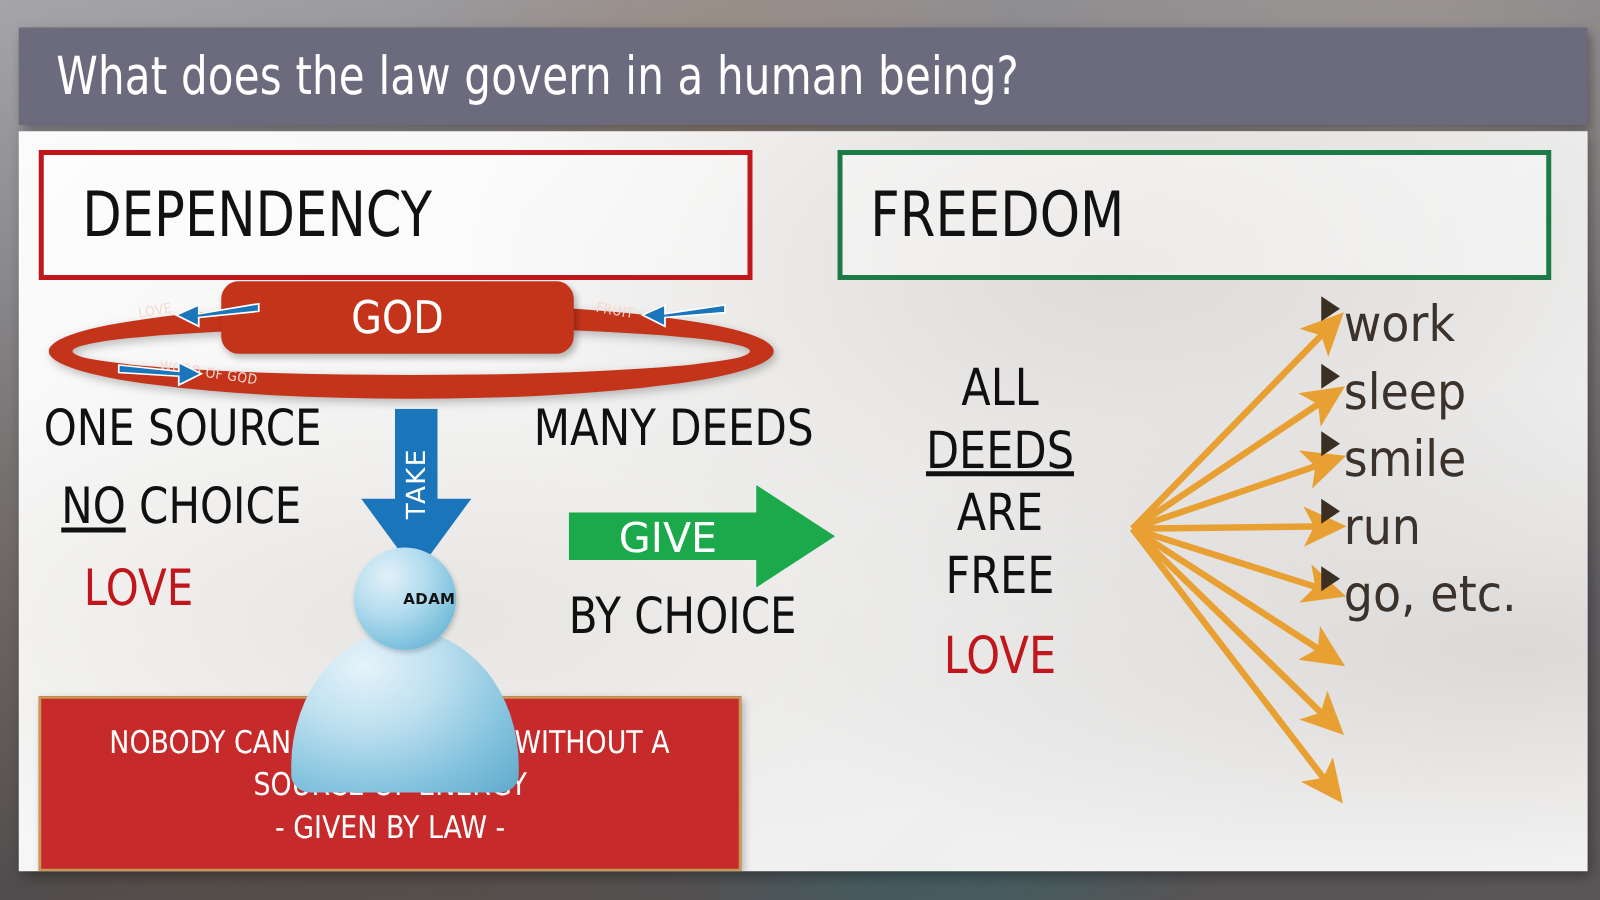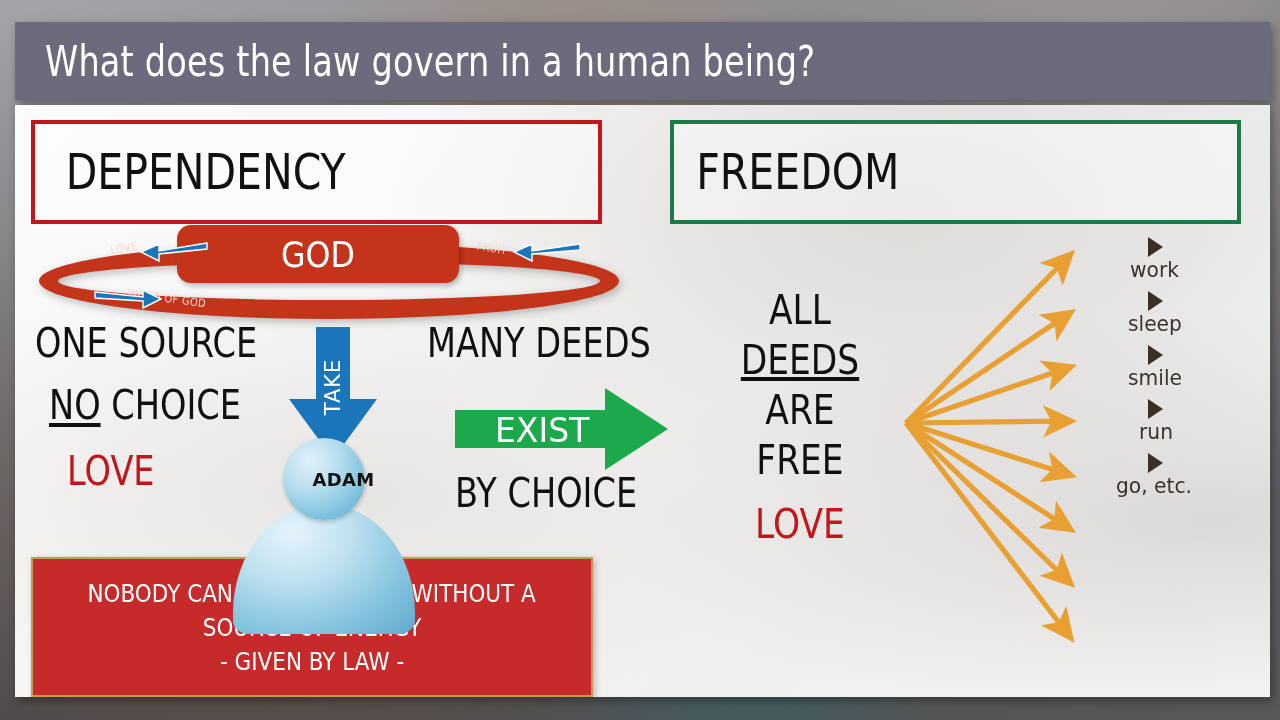--- a/index.html
+++ b/index.html
@@ -183,21 +183,21 @@
   #adam-figure { position: absolute; left: 206px; top: 325px; width: 200px; height: 225px; }
   #adam-head {
     position: absolute; left: 62px; top: 8px; width: 82px; height: 82px;
     border-radius: 50%;
     background: radial-gradient(circle at 33% 28%, #e2f1f8 0%, #b3dcee 38%, #7cc0dd 72%, #5ba7c9 100%);
     display: flex; align-items: center; justify-content: center;
     box-shadow: 1px 2px 4px rgba(0,0,0,0.2);
     z-index: 2;
   }
   #adam-label {
-    font-size: 18px; font-weight: bold; color: #111;
+    font-size: 12px; font-weight: bold; color: #111;
     font-family: "DejaVu Sans", sans-serif; letter-spacing: .3px; margin-left: 39px;
   }
   #adam-body {
     position: absolute; left: 12px; top: 74px; width: 182px; height: 130px;
     border-radius: 92px 92px 16px 16px / 110px 110px 14px 14px;
     background: radial-gradient(ellipse at 32% 22%, #e6f3fa 0%, #bde0ef 35%, #84c3de 70%, #5fa9cb 100%);
     z-index: 1;
   }
 
   
@@ -241,26 +241,25 @@
   }
   .free-line.underlined { text-decoration: underline; text-underline-offset: 3px; }
   .free-line.red { color: #C1161C; margin-top: 14px; }
 
   
   #fan-svg { position: absolute; left: 640px; top: 0px; width: 615px; height: 592px; }
 
   
   #activity-list { position: absolute; left: 1042px; top: 132px; width: 200px; }
   .activity-item {
-    display: flex; align-items: center;
+    display: flex; 
     height: 54px;
     color: #3b322c;
-    font-size: 22px;
-    font-family: "DejaVu Sans", sans-serif;
-    flex-direction: column;
+    font-size: 40px;
+    font-family: "DejaVu Sans", sans-serif;
   }
   .bullet-tri {
     width: 0; height: 0;
     border-left: 15px solid #3B2F23;
     border-top: 10px solid transparent;
     border-bottom: 10px solid transparent;
     margin-right: 3px;
     flex: 0 0 auto;
   }
   .activity-label { transform: scaleX(0.92); transform-origin: left center; }
@@ -334,21 +333,21 @@
       <div id="adam-body"></div>
       <div id="adam-head">
         <span id="adam-label">ADAM</span>
       </div>
     </div>
 
     <div id="give-arrow">
       <svg width="215" height="83" viewBox="0 0 215 83">
         <path d="M0 22 L150 22 L150 0 L213 41 L150 82 L150 60 L0 60 Z" fill="#1BA94C"></path>
       </svg>
-      <span id="give-label">EXIST</span>
+      <span id="give-label">GIVE</span>
     </div>
 
     <div id="red-banner">
       <div class="banner-line">NOBODY CAN EXIST AND ACT WITHOUT A</div>
       <div class="banner-line">SOURCE OF ENERGY</div>
       <div class="banner-line">- GIVEN BY LAW -</div>
     </div>
 
     <div id="free-stack">
       <div class="free-line">ALL</div>

